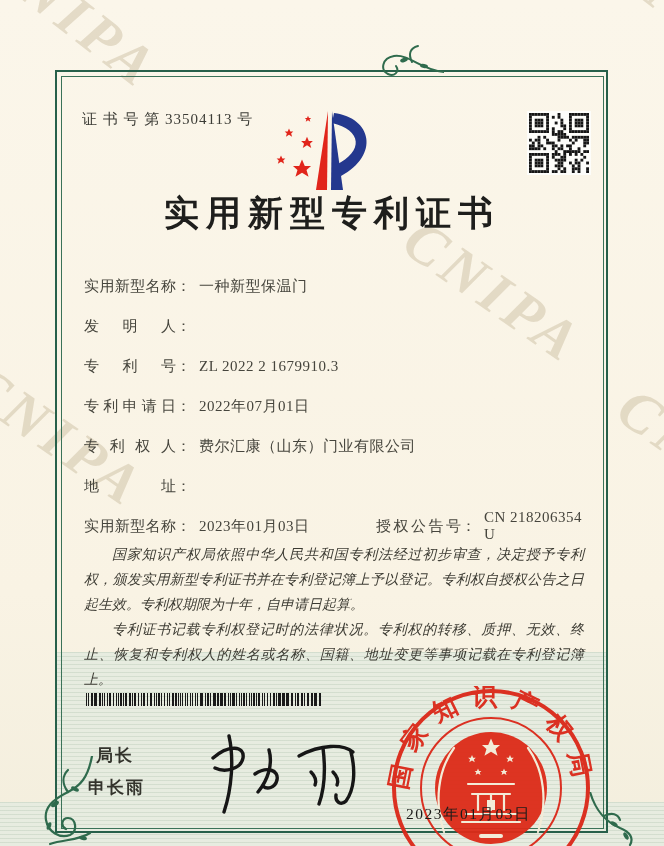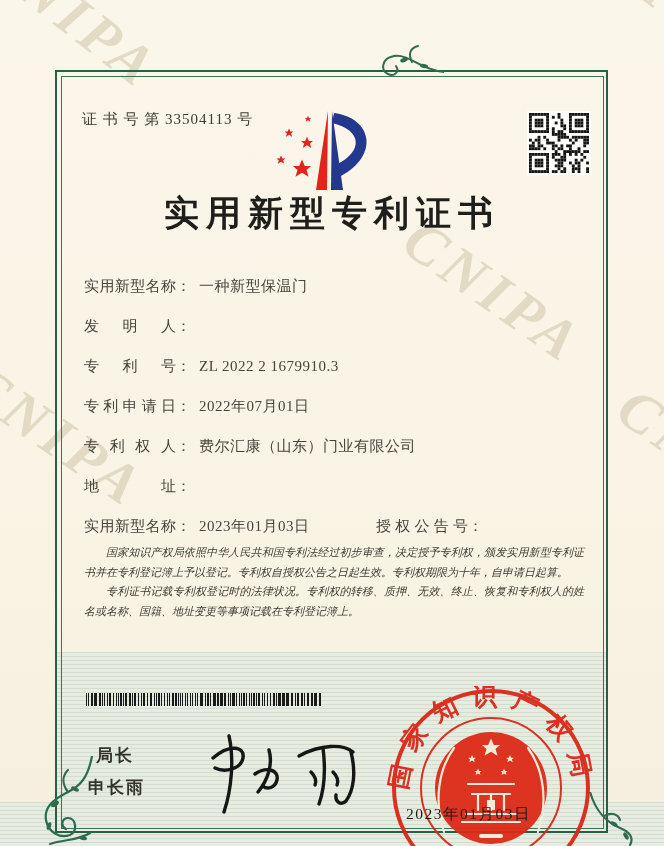--- a/index.html
+++ b/index.html
@@ -35,21 +35,21 @@
     font-size:35px;font-weight:bold;letter-spacing:7px;color:#1e1e1c;
   }
   .fields{position:absolute;left:84px;top:266px;width:505px;z-index:5;font-size:15px;color:#46453d;}
   .row{height:40px;display:flex;align-items:center;position:relative;}
   .flabel{display:inline-block;width:92px;text-align:justify;text-align-last:justify;}
   .fcolon{margin-right:8px;}
   .fvalue{letter-spacing:.5px;}
   .row-double .cell-right{position:absolute;left:292px;top:0;height:40px;display:flex;align-items:center;}
   .paras{
     position:absolute;left:84px;top:543px;width:500px;z-index:5;
-    font-size:11px;font-style:italic;line-height:1.78;color:#3c3b33;text-align:justify;
+    font-size:14px;font-style:italic;line-height:1.78;color:#3c3b33;text-align:justify;
   }
   .paras p{margin:0;text-indent:2em;}
   .barcode{position:absolute;left:86px;top:693px;z-index:5;}
   .pos-title{position:absolute;left:96px;top:744px;z-index:5;font-size:17px;font-weight:600;letter-spacing:2px;color:#33332c;}
   .pos-name{position:absolute;left:88px;top:776px;z-index:5;font-size:17px;font-weight:600;letter-spacing:2px;color:#33332c;}
   .signature{position:absolute;left:185px;top:728px;z-index:5;}
   .seal{position:absolute;left:386px;top:686px;z-index:5;opacity:.95;}
   .seal-date{position:absolute;left:406px;top:804px;z-index:6;font-size:15.5px;letter-spacing:1.5px;color:#1c1c1a;}
 </style>
 </head>
@@ -371,20 +371,21 @@
       <span class="flabel">地址</span>
         <span class="fcolon">：</span>
     </div>
     <div class="row row-double">
       <span class="flabel">实用新型名称</span>
         <span class="fcolon">：</span>
       <span class="fvalue">2023年01月03日</span>
       <span class="cell-right">
         <span class="flabel">授权公告号</span>
           <span class="fcolon">：</span>
+        <span class="fvalue">CN 218206354 U</span>
       </span>
     </div>
   </div>
 
   <div class="paras">
     <p>国家知识产权局依照中华人民共和国专利法经过初步审查，决定授予专利权，颁发实用新型专利证书并在专利登记簿上予以登记。专利权自授权公告之日起生效。专利权期限为十年，自申请日起算。</p>
     <p>专利证书记载专利权登记时的法律状况。专利权的转移、质押、无效、终止、恢复和专利权人的姓名或名称、国籍、地址变更等事项记载在专利登记簿上。</p>
   </div>
 
   <svg class="barcode" id="barcode" width="240" height="13">

